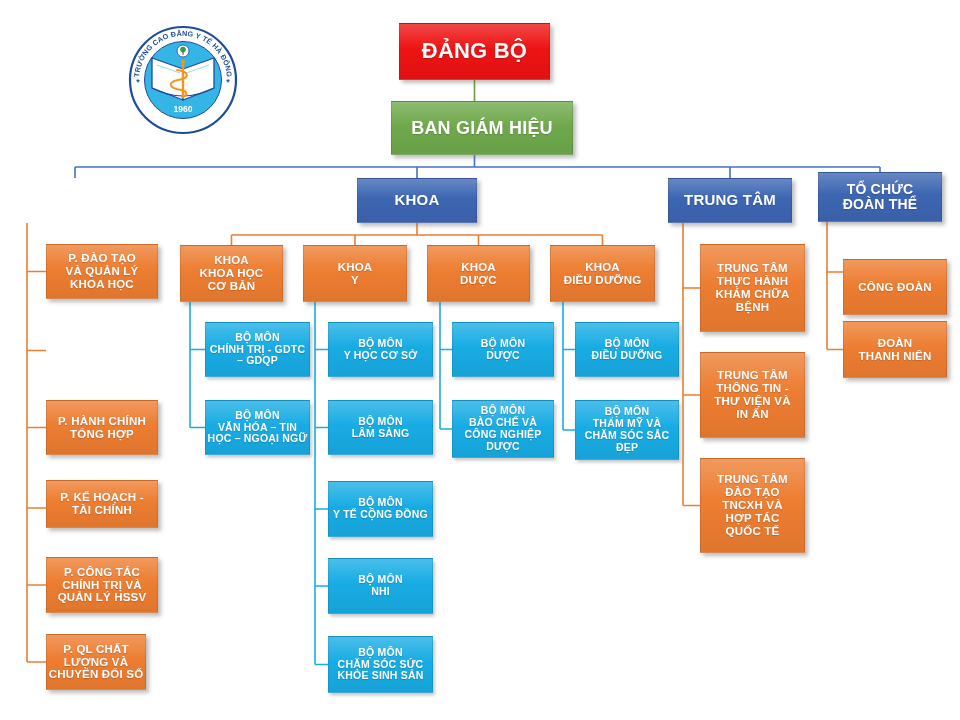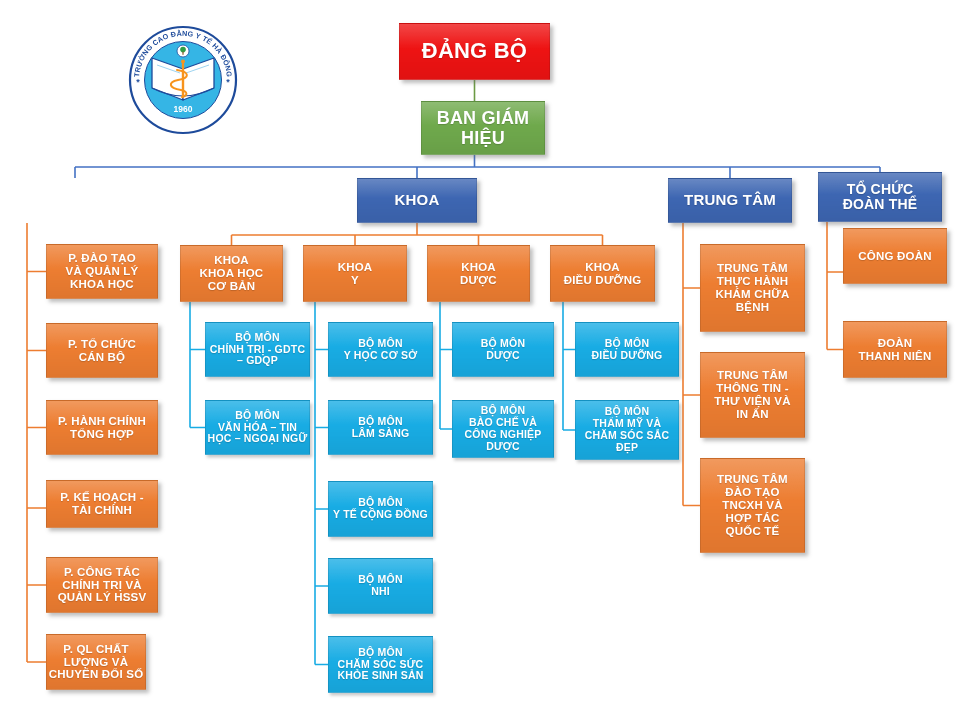--- a/index.html
+++ b/index.html
@@ -82,32 +82,30 @@
 
     <g stroke="#F7941D" fill="none" stroke-linecap="round">
       <circle cx="55" cy="36.5" r="2" fill="#F7941D" stroke="none"></circle>
       <path d="M55,39 V72" stroke-width="2.4"></path>
       <path d="M49,45 C62,47 62,53 50,55 C40,57 40,63 53,65 C60,66.5 60,70.5 54,72" stroke-width="2"></path>
     </g>
     <text x="55" y="87" font-size="8.5" font-weight="bold" fill="#ffffff" text-anchor="middle">1960</text>
   </svg>
 
   <div class="box red" style="left:399px;top:23px;width:151px;height:57px">ĐẢNG BỘ</div>
-  <div class="box green" style="left:421px;top:101px;width:124px;height:54px">BAN GIÁM HIỆU</div>
+  <div class="box green" style="left:391px;top:101px;width:182px;height:54px">BAN GIÁM HIỆU</div>
 
   <div class="box blue" style="left:357px;top:178px;width:120px;height:45px">KHOA</div>
   <div class="box blue" style="left:668px;top:178px;width:124px;height:45px">TRUNG TÂM</div>
   <div class="box blue small" style="left:818px;top:172px;width:124px;height:50px">TỔ CHỨC
 ĐOÀN THỂ</div>
 
   <div class="box orange" style="left:46px;top:244px;width:112px;height:55px">P. ĐÀO TẠO
 VÀ QUẢN LÝ
 KHOA HỌC</div>
-  <div class="box orange" style="left:46px;top:323px;width:112px;height:55px">P. TỔ CHỨC
-CÁN BỘ</div>
   <div class="box orange" style="left:46px;top:400px;width:112px;height:55px">P. HÀNH CHÍNH
 TỔNG HỢP</div>
   <div class="box orange" style="left:46px;top:480px;width:112px;height:48px">P. KẾ HOẠCH -
 TÀI CHÍNH</div>
   <div class="box orange" style="left:46px;top:557px;width:112px;height:56px">P. CÔNG TÁC
 CHÍNH TRỊ VÀ
 QUẢN LÝ HSSV</div>
   <div class="box orange" style="left:46px;top:634px;width:100px;height:56px">P. QL CHẤT
 LƯỢNG VÀ
 CHUYỂN ĐỔI SỐ</div>
@@ -162,17 +160,17 @@
   <div class="box orange" style="left:700px;top:352px;width:105px;height:86px">TRUNG TÂM
 THÔNG TIN -
 THƯ VIỆN VÀ
 IN ẤN</div>
   <div class="box orange" style="left:700px;top:458px;width:105px;height:95px">TRUNG TÂM
 ĐÀO TẠO
 TNCXH VÀ
 HỢP TÁC
 QUỐC TẾ</div>
 
-  <div class="box orange" style="left:843px;top:228px;width:104px;height:56px">CÔNG ĐOÀN</div>
+  <div class="box orange" style="left:843px;top:259px;width:104px;height:56px">CÔNG ĐOÀN</div>
   <div class="box orange" style="left:843px;top:321px;width:104px;height:57px">ĐOÀN
 THANH NIÊN</div>
 
 </div>
 
 </body></html>

